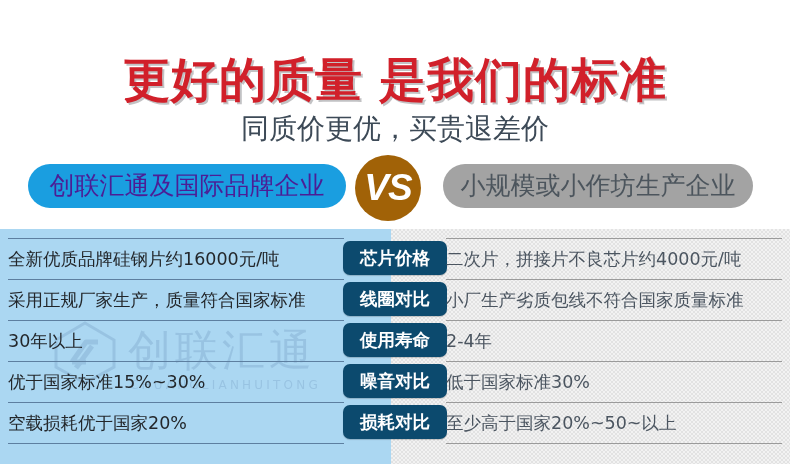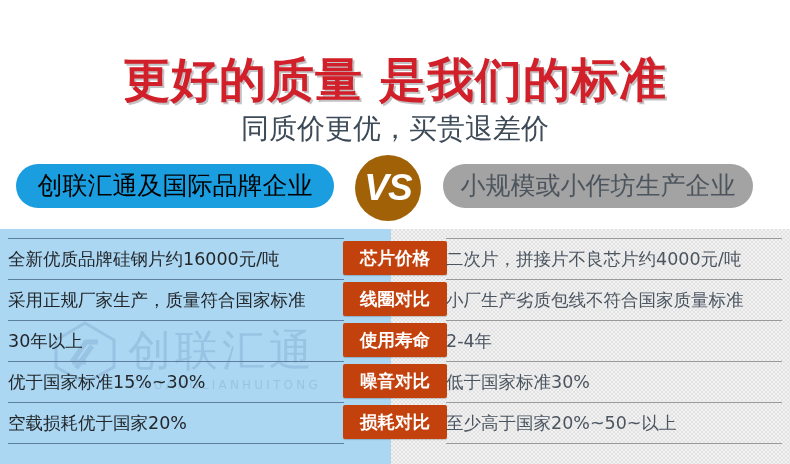--- a/index.html
+++ b/index.html
@@ -68,24 +68,24 @@
     top: 6px;
     height: 44px;
     line-height: 44px;
     border-radius: 22px;
     font-size: 25px;
     white-space: nowrap;
     text-align: center;
     box-sizing: border-box;
   }
   .pill-left {
-    left: 16px;
+    left: 28px;
     width: 318px;
     background: #1a9ee0;
-    color: #000000;
+    color: #4c1d95;
   }
   .pill-right {
     left: 443px;
     width: 310px;
     background: #a3a3a3;
     color: #4c555d;
   }
   .vs-circle {
     position: absolute;
     left: 355px;
@@ -209,22 +209,22 @@
   .cell-left  { left: 8px;   width: 336px; }
   .cell-right { left: 446px; width: 336px; color: #4b5560; }
 
   .badge {
     position: absolute;
     left: 343px;
     top: 3px;
     width: 104px;
     height: 34px;
     line-height: 34px;
-    border-radius: 2px;
-    background: #c2410c;
+    border-radius: 7px;
+    background: #0c4a6e;
     color: #ffffff;
     font-size: 17.5px;
     font-weight: bold;
     text-align: center;
     white-space: nowrap;
     box-shadow: 0 1px 1px rgba(0,0,0,0.18);
   }
 
   
   .row-bottom-line-left {

